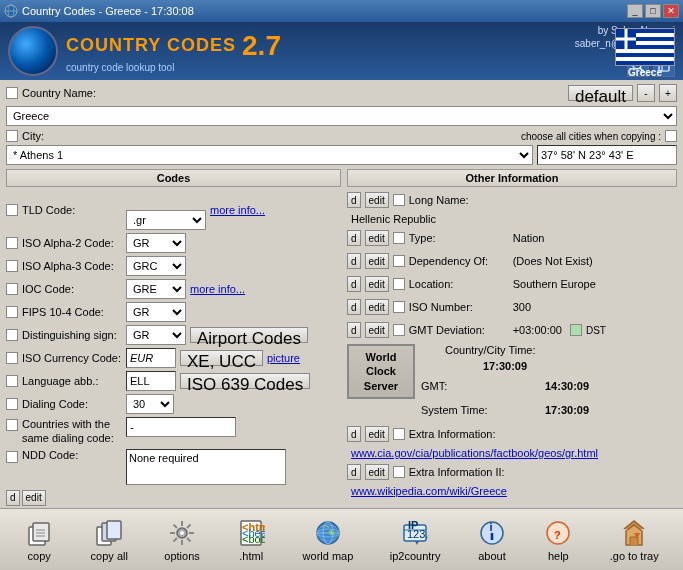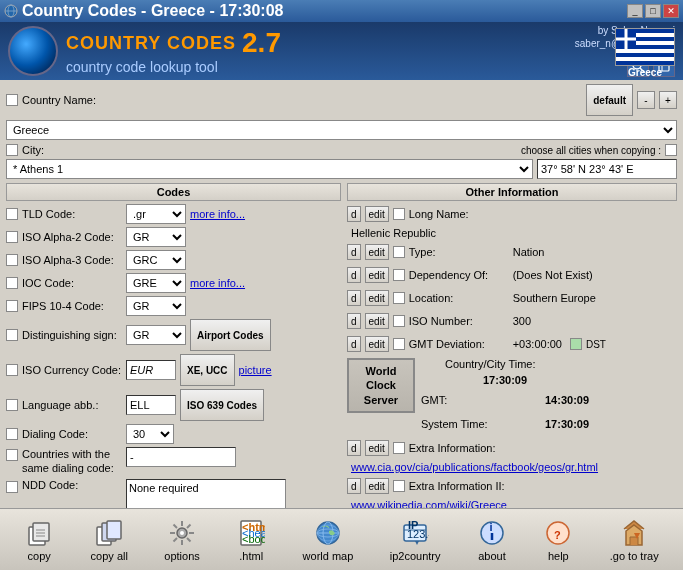--- a/index.html
+++ b/index.html
@@ -9,21 +9,21 @@
     .title-bar {
       background: linear-gradient(to bottom, #4a7db5, #2a5a9a);
       color: white;
       height: 22px;
       display: flex;
       align-items: center;
       padding: 0 4px;
       user-select: none;
     }
     .title-bar-icon { width: 14px; height: 14px; margin-right: 4px; }
-    .title-bar-text { flex: 1; font-size: 16px; font-weight: bold; }
+    .title-bar-text { flex: 1; font-size: 11px; font-weight: normal; }
     .title-bar-buttons { display: flex; gap: 2px; }
     .tb-btn {
       width: 16px; height: 14px; background: #c0c0c0; border: 1px solid #888;
       font-size: 9px; cursor: pointer; display: flex; align-items: center; justify-content: center; color: #000;
     }
 
     
     .app-header {
       background: linear-gradient(to bottom, #1a3a6a, #2a5a9a);
       height: 58px;
@@ -35,21 +35,21 @@
     .header-globe {
       width: 50px; height: 50px;
       background: radial-gradient(circle at 35% 35%, #4af, #0055aa, #001133);
       border-radius: 50%;
       border: 2px solid #668;
       margin-right: 8px;
       flex-shrink: 0;
     }
     .header-brand { display: flex; flex-direction: column; }
     .brand-title { color: #ff9900; font-size: 18px; font-weight: bold; letter-spacing: 1px; }
-    .brand-sub { color: #aaccff; font-size: 14px; }
+    .brand-sub { color: #aaccff; font-size: 10px; }
     .brand-version { color: #ff9900; font-size: 28px; font-weight: bold; margin-left: 6px; }
     .brand-row { display: flex; align-items: center; }
     .header-right { margin-left: auto; display: flex; flex-direction: column; align-items: flex-end; gap: 2px; }
     .header-author { color: #ccddff; font-size: 10px; }
     .header-email { color: #ccddff; font-size: 10px; }
     .header-icons { display: flex; gap: 4px; margin-top: 4px; }
     .header-icon-btn {
       width: 22px; height: 22px; background: #3366aa; border: 1px solid #668;
       display: flex; align-items: center; justify-content: center; cursor: pointer;
     }
@@ -68,23 +68,22 @@
 
     
     .cb { width: 12px; height: 12px; border: 1px solid #888; background: white; flex-shrink: 0; cursor: pointer; }
 
     
     .btn-small {
       background: linear-gradient(to bottom, #f0f0f0, #d4d0c8);
       border: 1px solid #888;
       padding: 1px 6px;
       cursor: pointer;
-      font-size: 10px;
-      height: 32px;
-      font-weight: bold;
+      font-size: 17px;
+      height: 16px;
     }
     .btn-tiny {
       background: linear-gradient(to bottom, #f0f0f0, #d4d0c8);
       border: 1px solid #888;
       padding: 0 3px;
       cursor: pointer;
       font-size: 10px;
       height: 18px;
       width: 18px;
       display: inline-flex; align-items: center; justify-content: center;
@@ -297,21 +296,21 @@
   </div>
 
   <div class="two-col">
 
     <div class="col-left">
       <div class="section-header">Codes</div>
 
       <div class="field-row">
         <div class="cb"></div>
         <span class="field-label">TLD Code:</span>
-        <select style="width:60px;"><option>.gr</option></select>
+        <select style="width:80px;margin-top:20px;"><option>.gr</option></select>
         <a class="link-blue">more info...</a>
       </div>
 
       <div class="field-row">
         <div class="cb"></div>
         <span class="field-label">ISO Alpha-2 Code:</span>
         <select style="width:60px;"><option>GR</option></select>
       </div>
 
       <div class="field-row">

